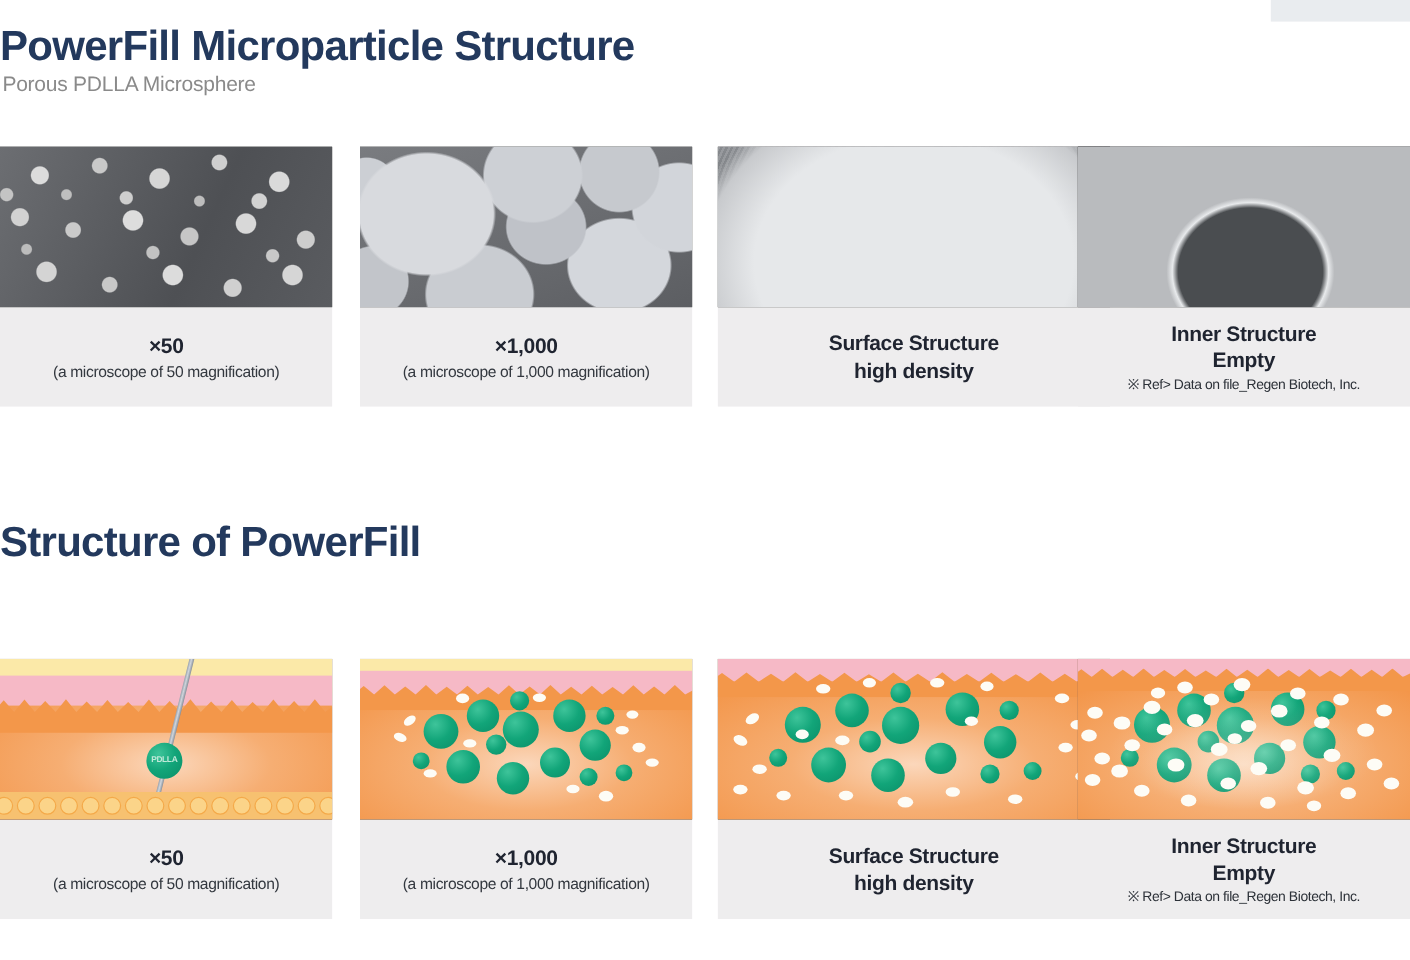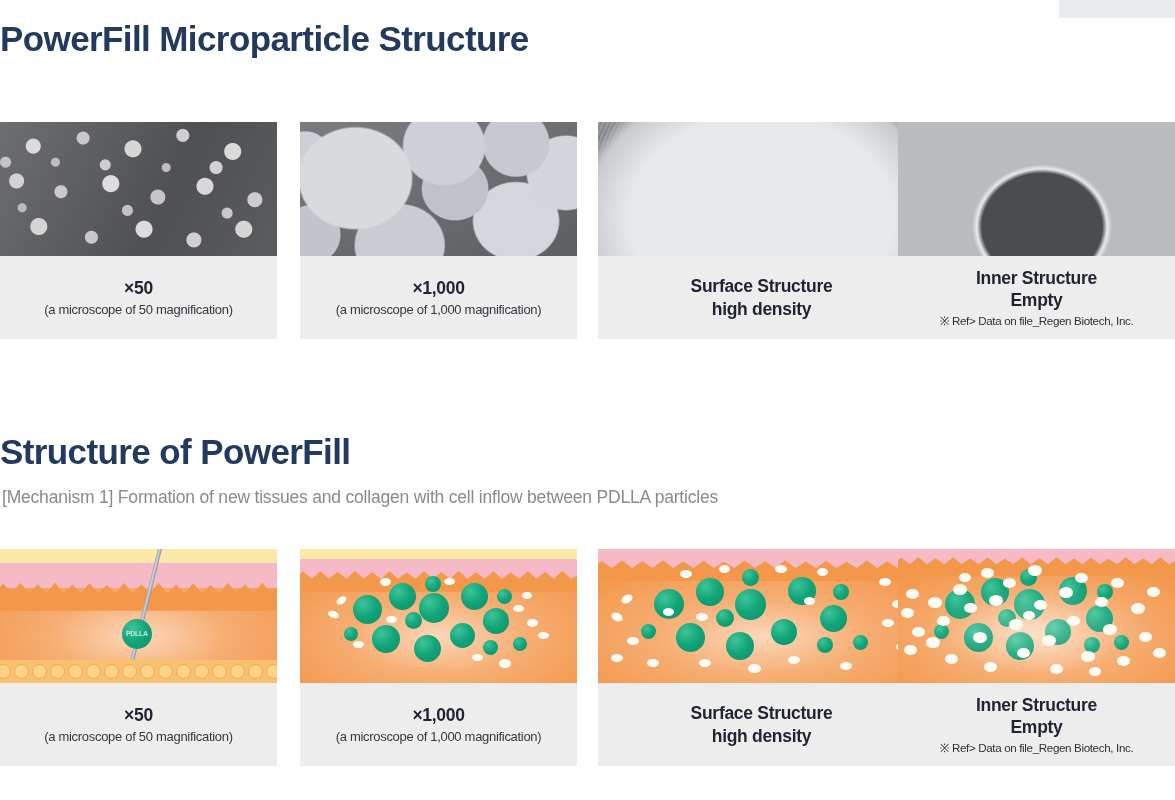--- a/index.html
+++ b/index.html
@@ -221,20 +221,21 @@
   }
 </style>
 </head>
 <body>
 
 <div class="page">
 
   <div class="corner-bar"></div>
 
   <div class="section-title" id="title-1">PowerFill Microparticle Structure</div>
+  <div class="section-sub" id="sub-1">Porous PDLLA Microsphere</div>
 
   <div class="row" id="row-1">
 
     <div class="panel p0">
       <div class="panel-figure">
         <div class="sem sem-50"></div>
       </div>
       <div class="panel-caption">
         <div class="cap-main">×50</div>
         <div class="cap-sub">(a microscope of 50 magnification)</div>
@@ -268,21 +269,20 @@
       <div class="panel-caption">
         <div class="cap-main">Inner Structure
 Empty</div>
         <div class="cap-note">※ Ref&gt; Data on file_Regen Biotech, Inc.</div>
       </div>
     </div>
 
   </div>
 
   <div class="section-title" id="title-2">Structure of PowerFill</div>
-  <div class="section-sub" id="sub-2">[Mechanism 1] Formation of new tissues and collagen with cell inflow between PDLLA particles</div>
 
   <div class="row" id="row-2">
 
     <div class="panel p0">
       <div class="panel-figure">
         <div class="skin">
           <div class="skin-deep"></div>
           <div class="epidermis">
             <div class="epi-yellow"></div>
             <div class="epi-pink"></div>

